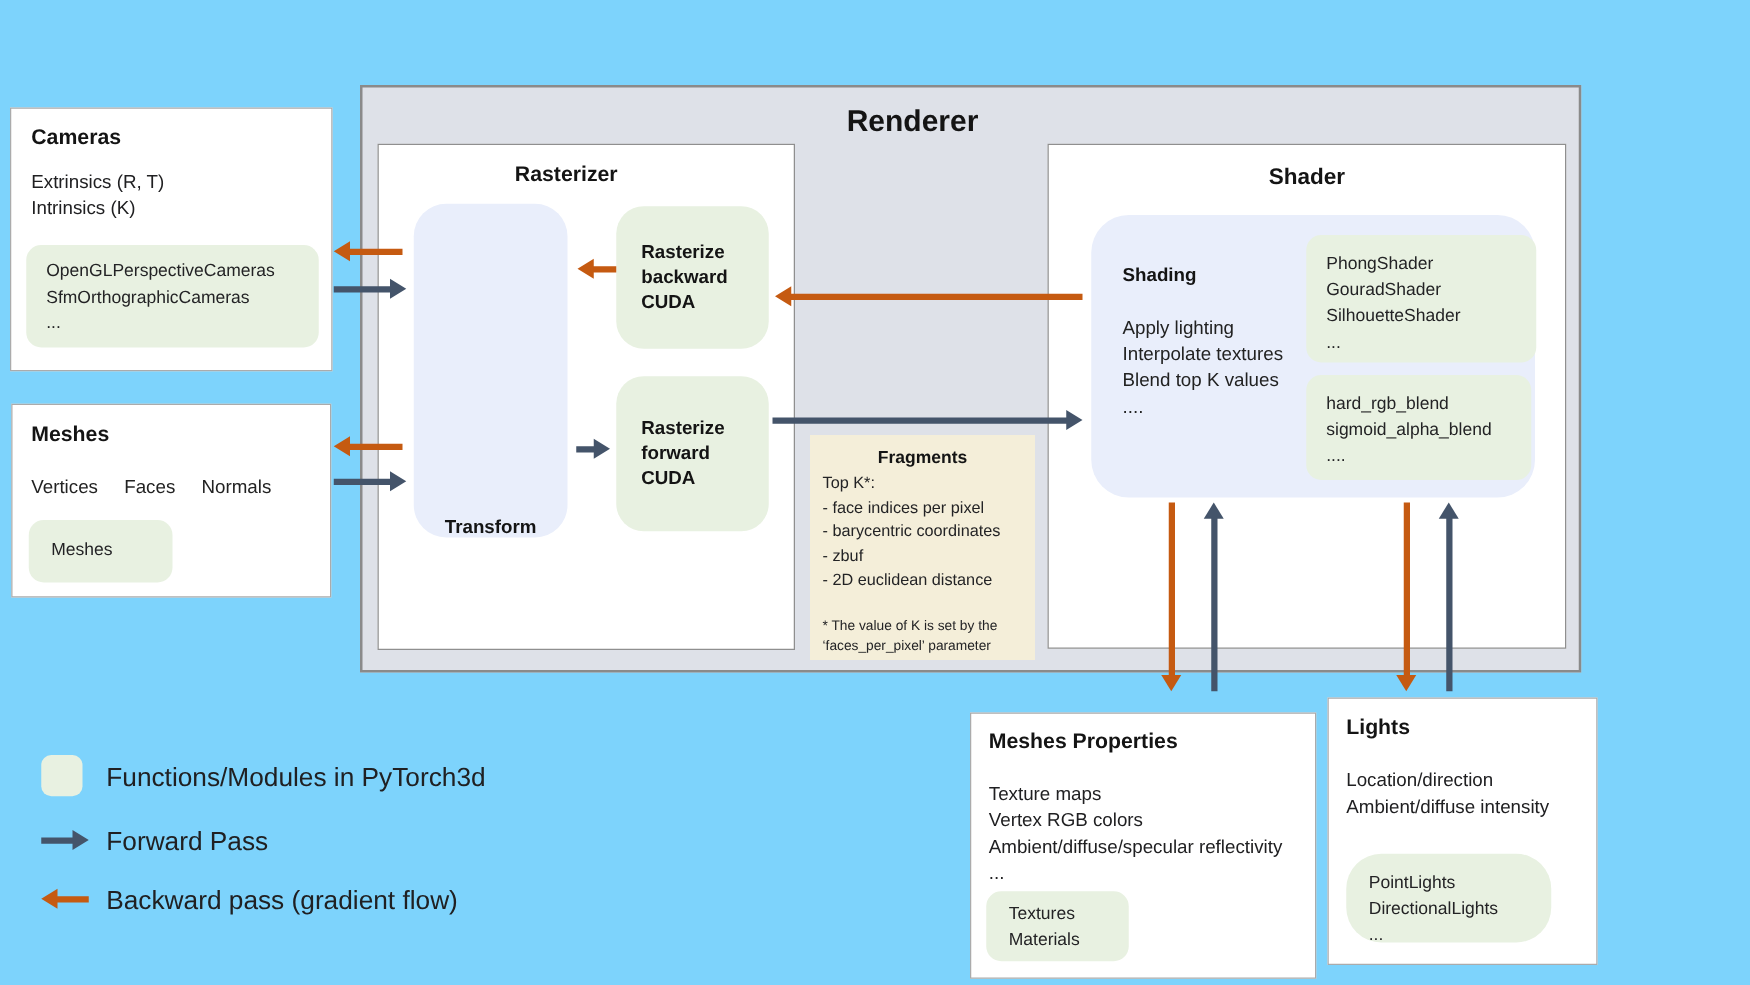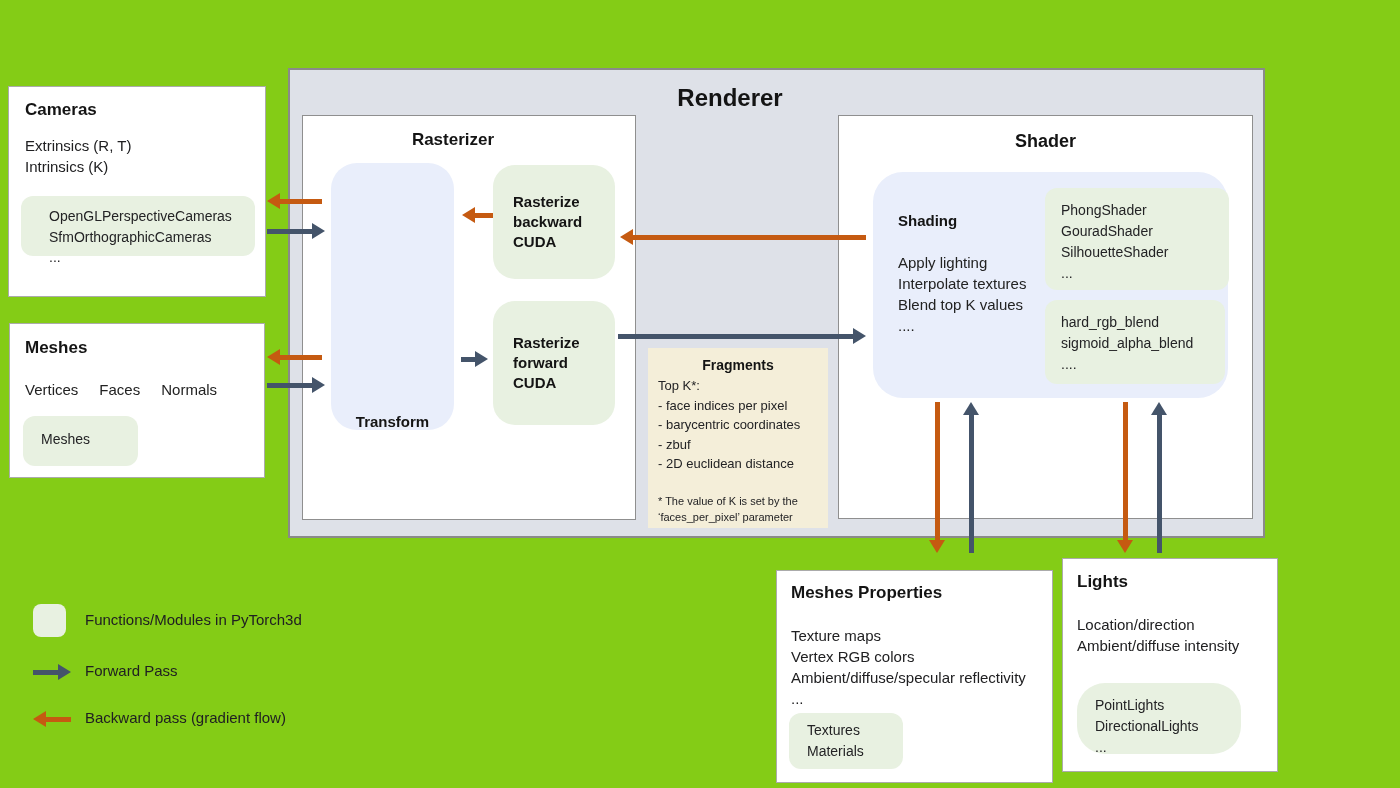--- a/index.html
+++ b/index.html
@@ -1,30 +1,30 @@
 <!DOCTYPE html>
 <html><head>
 <meta charset="utf-8">
 <style>
   html,body{margin:0;padding:0;background:#ffffff;}
   body{font-family:"Liberation Sans", sans-serif; color:#222;}
-  #canvas{position:relative;width:1400px;height:788px;background:#84cc16;overflow:hidden;}
+  #canvas{position:relative;width:1400px;height:788px;background:#7dd3fc;overflow:hidden;}
 
   .panel{position:absolute;background:#ffffff;border:1px solid #ababab;box-sizing:border-box;}
   .ptitle{font-weight:bold;font-size:17px;color:#141414;}
   .body-lines{font-size:15px;line-height:21px;color:#202022;}
   .module{position:absolute;background:#e8f1e1;border-radius:12px;box-sizing:border-box;
           font-size:14px;line-height:20.5px;color:#232325;}
   .bluebox{position:absolute;background:#e9eefb;border-radius:26px;box-sizing:border-box;}
 
   
   #cameras{left:8px;top:86px;width:258px;height:211px;}
   #cameras .ptitle{position:absolute;left:16px;top:13px;}
   #cameras .body-lines{position:absolute;left:16px;top:48px;}
-  #cam-module{left:12px;top:109px;width:234px;height:60px;padding:10px 28px;}
+  #cam-module{left:12px;top:109px;width:234px;height:82px;padding:10px 16px;}
 
   #meshes{left:9px;top:323px;width:256px;height:155px;}
   #meshes .ptitle{position:absolute;left:15px;top:14px;}
   #mesh-attrs{position:absolute;left:15px;top:57px;display:flex;gap:21px;font-size:15px;}
   #mesh-module{left:13px;top:92px;width:115px;height:50px;padding:13px 18px;}
 
   
   #renderer{position:absolute;left:288px;top:68px;width:977px;height:470px;background:#dee1e8;
             border:2px solid #8a8a8a;box-sizing:border-box;}
   #renderer-title{position:absolute;left:360px;top:14px;width:160px;text-align:center;font-size:24px;}
@@ -61,21 +61,21 @@
   #mesh-props .body-lines{position:absolute;left:14px;top:54px;}
   #props-module{left:12px;top:142px;width:114px;height:56px;padding:7px 18px;line-height:21px;}
 
   #lights{left:1062px;top:558px;width:216px;height:214px;}
   #lights .ptitle{position:absolute;left:14px;top:13px;}
   #lights .body-lines{position:absolute;left:14px;top:55px;}
   #lights-module{left:14px;top:124px;width:164px;height:71px;padding:12px 18px;line-height:21px;border-radius:28px;}
 
   
   #legend-swatch{position:absolute;left:33px;top:604px;width:33px;height:33px;background:#e8f1e1;border-radius:8px;}
-  .legend-label{position:absolute;font-size:15px;color:#202022;}
+  .legend-label{position:absolute;font-size:21px;color:#202022;}
   #legend-modules-label{left:85px;top:611px;}
   #legend-forward-label{left:85px;top:662px;}
   #legend-backward-label{left:85px;top:709px;}
 
   
   .arr{position:absolute;z-index:6;}
   .arr.o{color:#c55a11;}
   .arr.s{color:#44546a;}
   .arr .shaft{position:absolute;background:currentColor;}
   .arr .head{position:absolute;width:0;height:0;}

